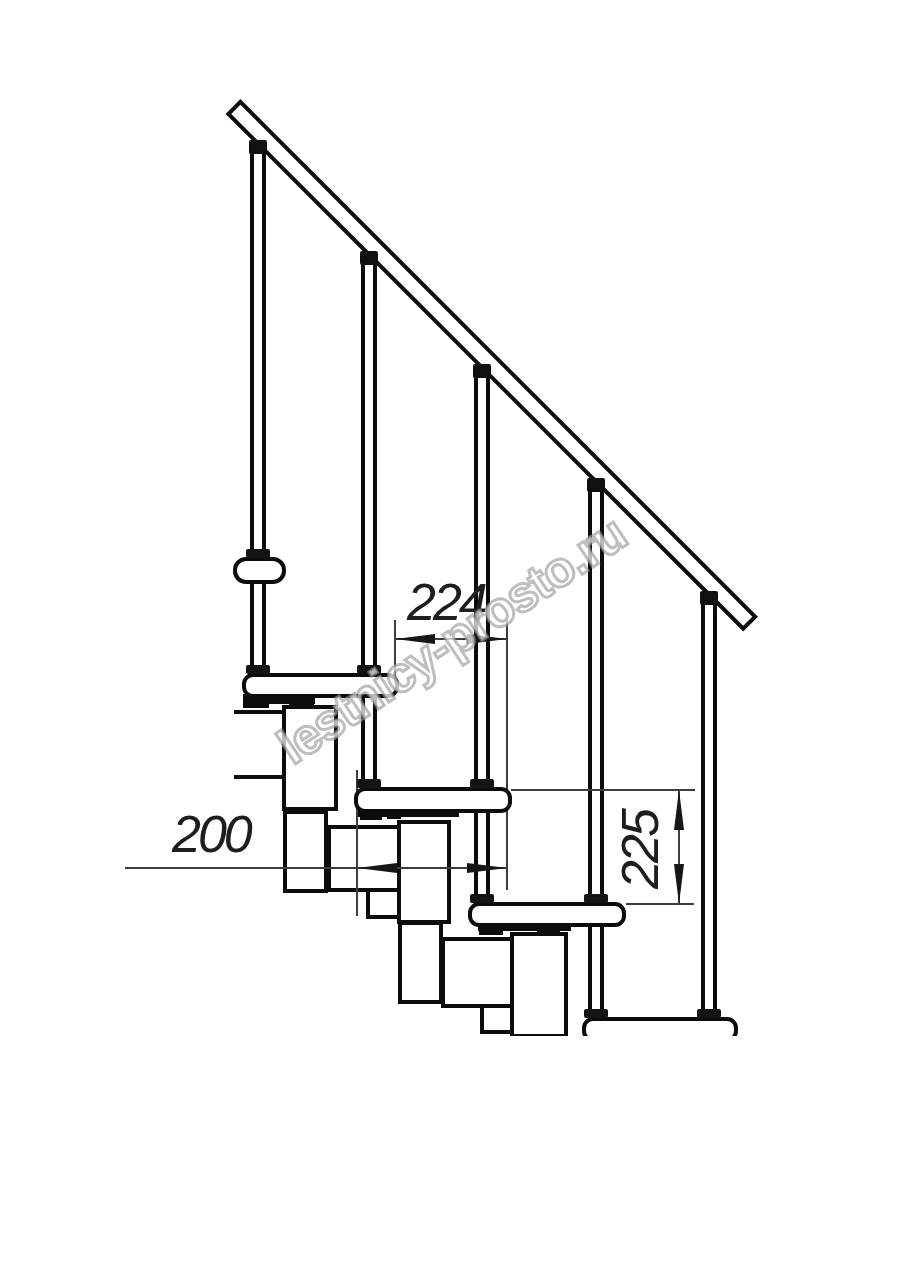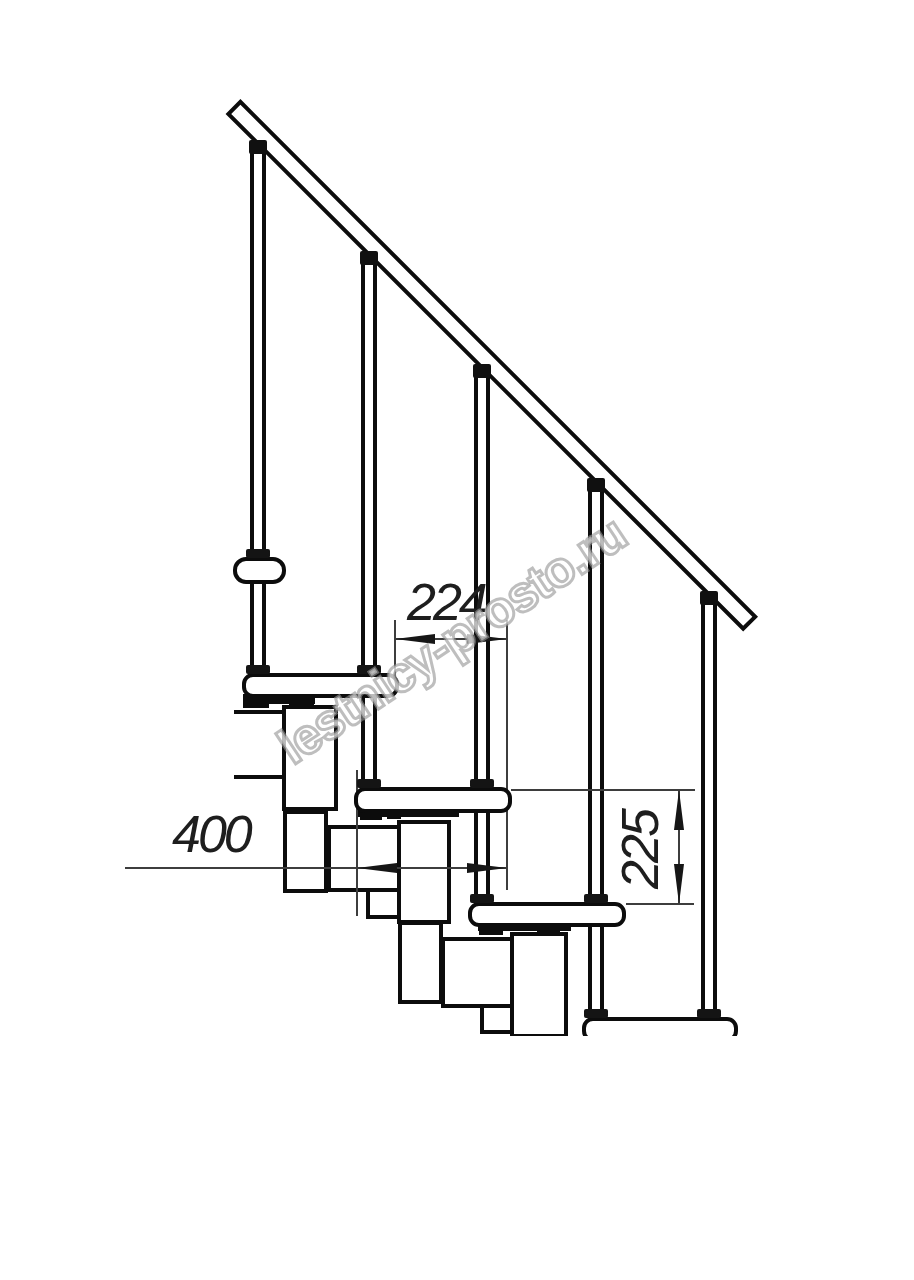--- a/index.html
+++ b/index.html
@@ -73,21 +73,21 @@
     <div class="arr arrL" style="left:395px;top:634px"></div>
     <div class="arr arrR" style="left:467px;top:634px"></div>
     <div class="dimlabel" style="left:407px;top:576px">224</div>
   </div>
 
   <div>
     <div class="thin" style="left:356px;top:770px;width:2px;height:146px"></div>
     <div class="thin" style="left:125px;top:867px;width:382px;height:2px"></div>
     <div class="arr arrL" style="left:357px;top:863px"></div>
     <div class="arr arrR" style="left:467px;top:863px"></div>
-    <div class="dimlabel" style="left:172px;top:808px">400</div>
+    <div class="dimlabel" style="left:172px;top:808px">200</div>
   </div>
 
   <div>
     <div class="thin" style="left:511px;top:789px;width:184px;height:2px"></div>
     <div class="thin" style="left:626px;top:903px;width:68px;height:2px"></div>
     <div class="thin" style="left:678px;top:790px;width:2px;height:114px"></div>
     <div class="arr arrU" style="left:674px;top:790px"></div>
     <div class="arr arrD" style="left:674px;top:864px"></div>
     <div class="dimlabel rot90" style="left:592px;top:826px;width:96px;height:48px">225</div>
   </div>

